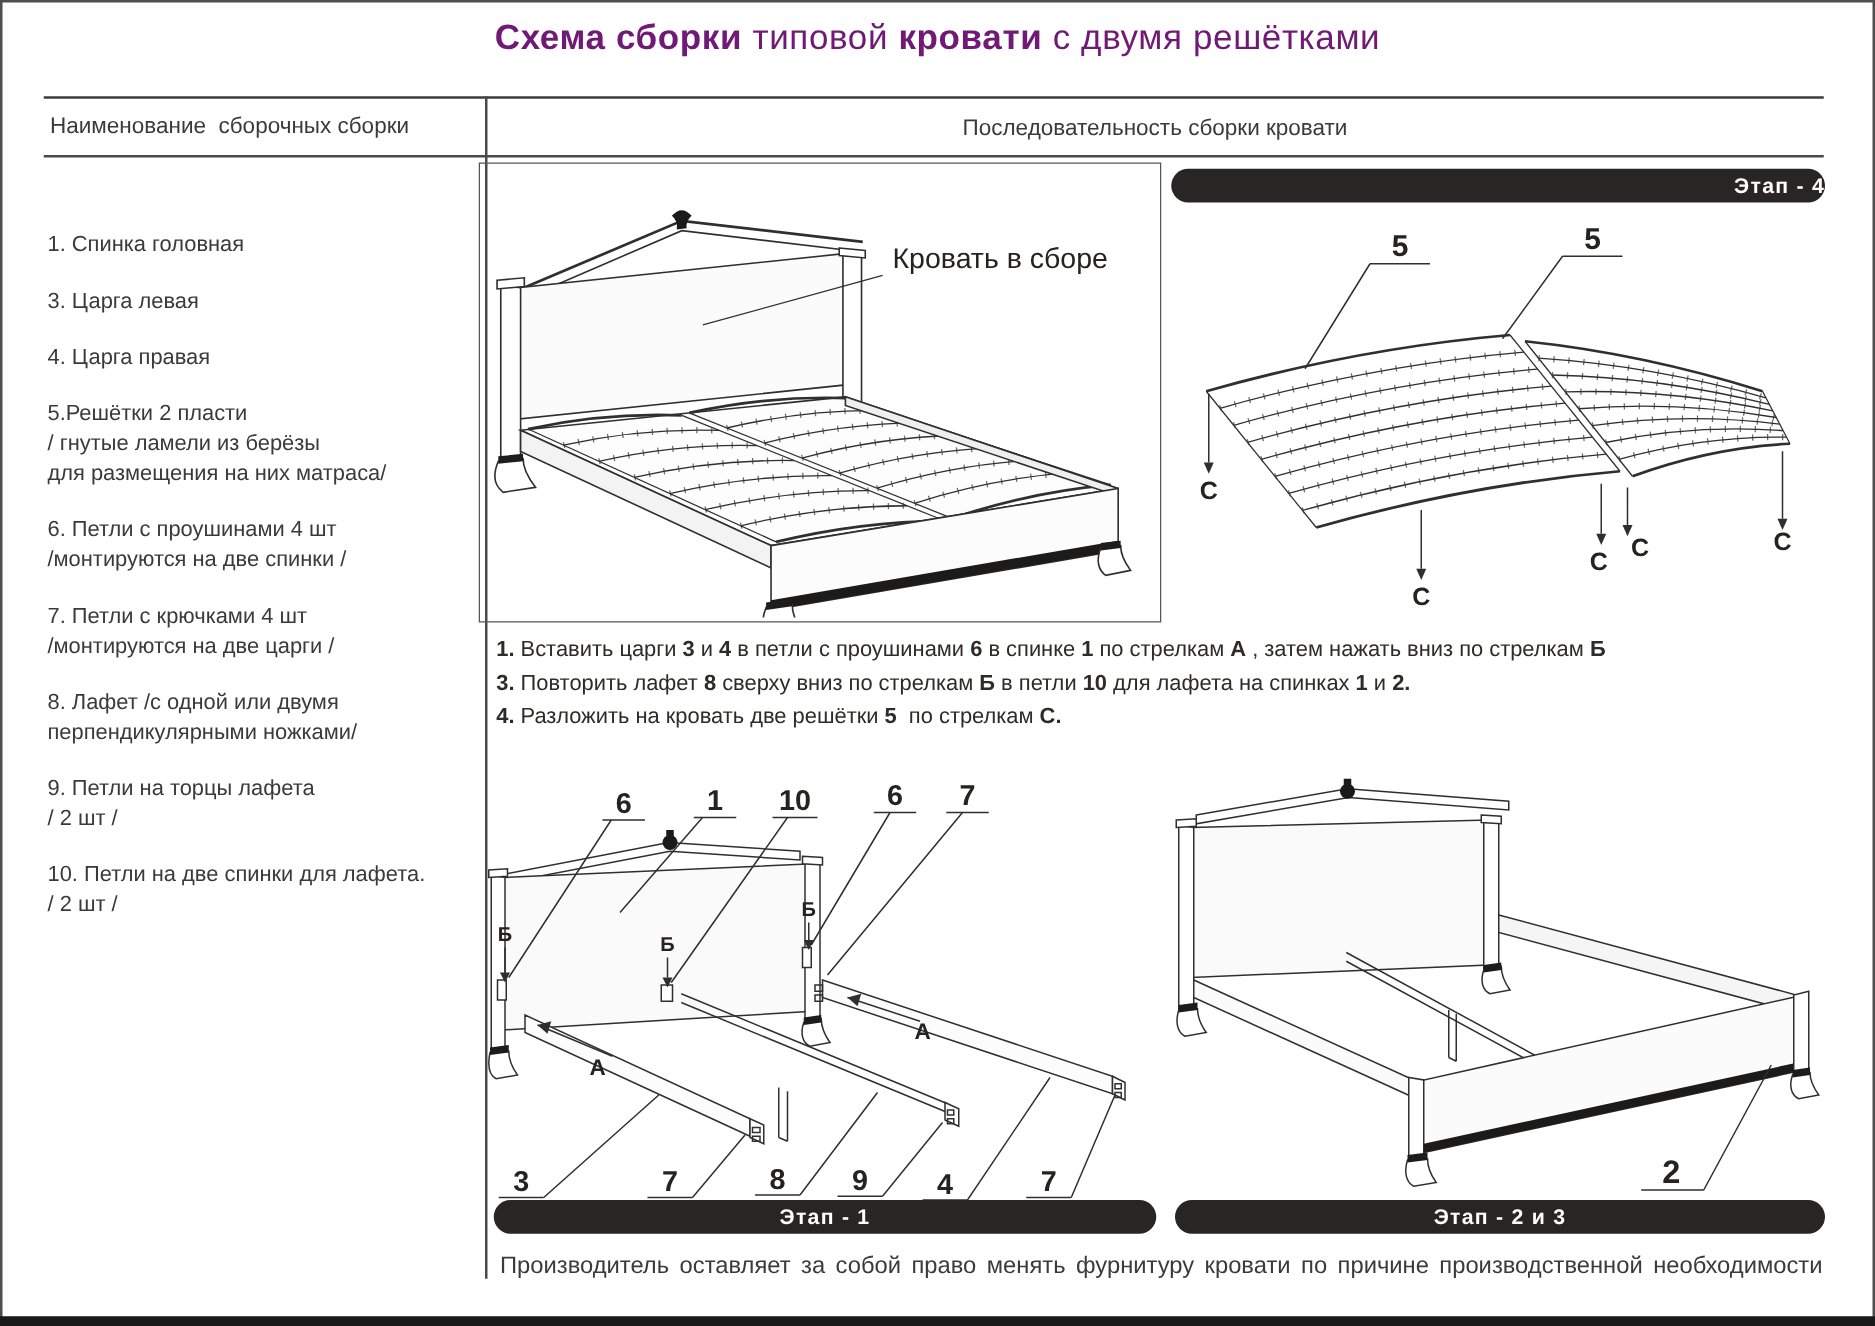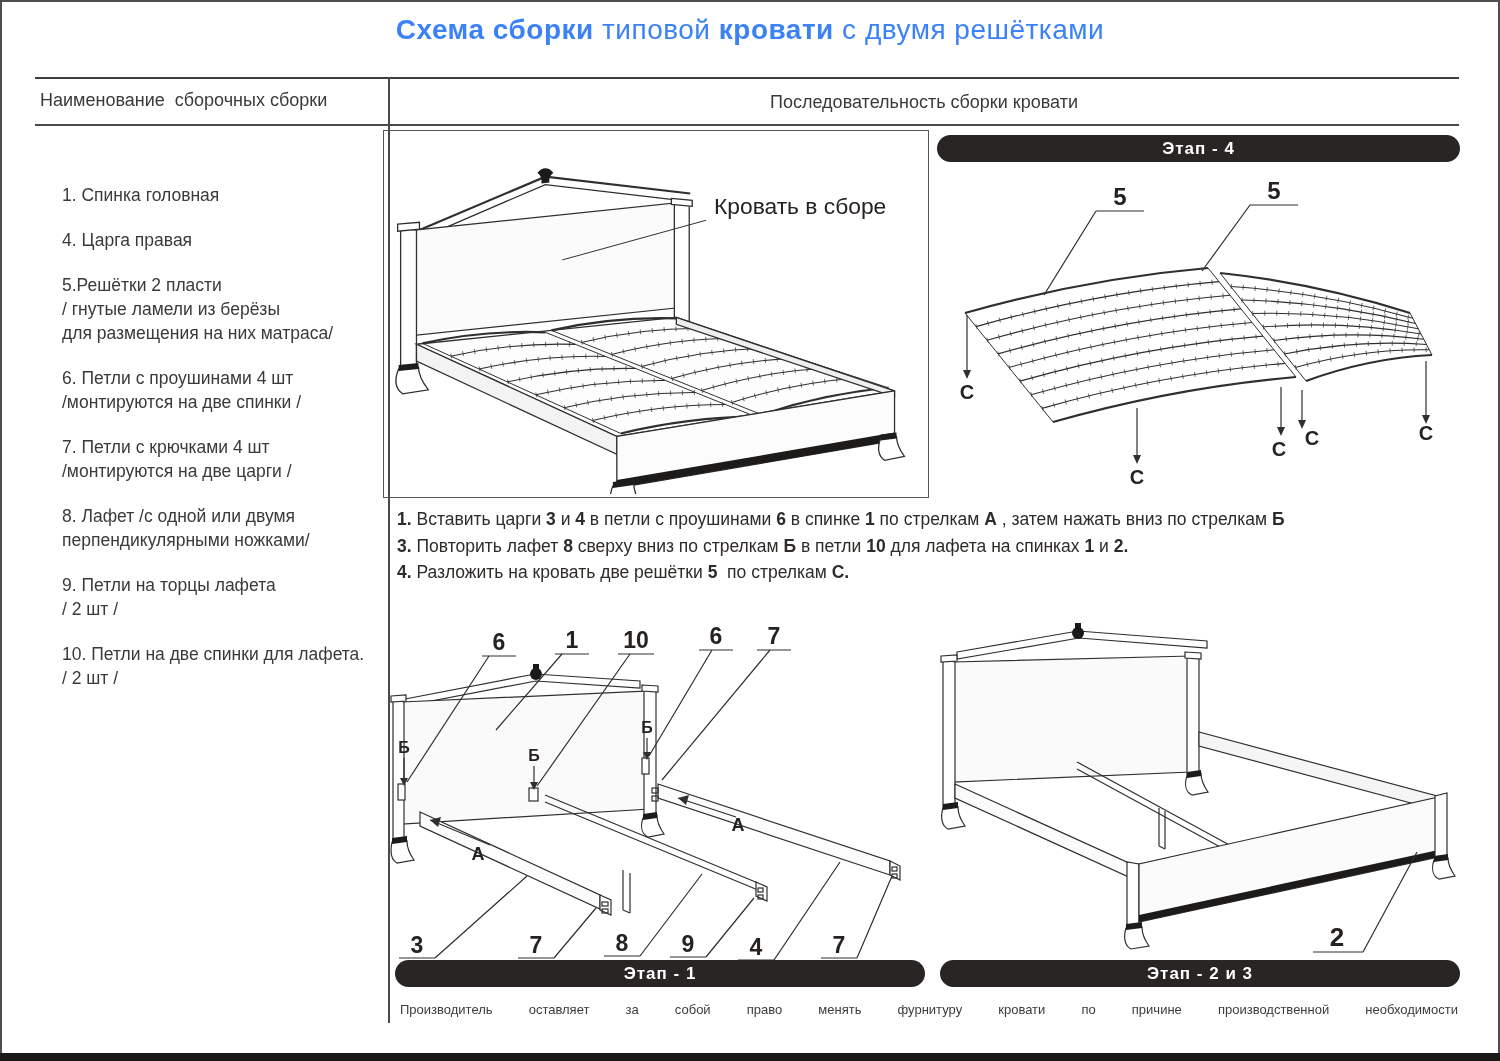--- a/index.html
+++ b/index.html
@@ -2,42 +2,42 @@
 <html><head>
 <meta charset="utf-8">
 <style>
   html,body{margin:0;padding:0;}
   body{
     width:1500px;height:1061px;position:relative;background:#ffffff;
     font-family:"Liberation Sans", sans-serif;color:#2b2826;overflow:hidden;
   }
   .page-border{position:absolute;left:0;top:0;right:0;bottom:0;border:2px solid #4e4e4e;pointer-events:none;}
   .bottom-bar{position:absolute;left:0;top:1053px;width:1500px;height:8px;background:#1b1917;}
-  .title{position:absolute;left:0;top:14px;width:1500px;text-align:center;font-size:28px;letter-spacing:.5px;color:#3b82f6;}
+  .title{position:absolute;left:0;top:14px;width:1500px;text-align:center;font-size:28px;letter-spacing:.5px;color:#701a75;}
   .title .b{font-weight:700;}
   .rule{position:absolute;background:#3e3e3e;}
   .rule-title{left:35px;top:77px;width:1424px;height:2px;}
   .rule-headers{left:35px;top:124px;width:1424px;height:2px;background:#4a4a4a;}
   .v-divider{position:absolute;left:388px;top:77px;width:2px;height:946px;background:#4a4a4a;}
   .col-header{position:absolute;font-size:18px;color:#3a3a3a;white-space:pre-wrap;}
   .left-header{left:40px;top:90px;width:345px;}
   .right-header{left:390px;top:92px;width:1068px;text-align:center;}
   .parts-list{position:absolute;left:38px;top:183px;width:348px;font-size:17.5px;line-height:24px;color:#3a3a3a;}
-  .parts-list .item{white-space:pre-line;margin-bottom:21px;margin-left:24px;}
+  .parts-list .item{white-space:pre-line;margin-bottom:21px;}
   .bed-box{position:absolute;left:383px;top:130px;width:544px;height:366px;border:1.4px solid #555;text-align:center;}
   .pill{position:absolute;height:27px;background:#282524;border-radius:14px;color:#fff;
         font-size:17px;font-weight:700;text-align:center;line-height:27px;letter-spacing:1px;}
-  .pill-s4{left:937px;top:135px;width:523px;}
+  .pill-s4{left:937px;top:135px;width:523px;text-align:right;}
   .pill-s1{left:395px;top:960px;width:530px;}
   .pill-s23{left:940px;top:960px;width:520px;}
   .svg-abs{position:absolute;}
   .instructions{position:absolute;left:397px;top:506px;width:1062px;font-size:17.5px;line-height:26.5px;color:#2e2b29;}
   .instructions span{white-space:pre;}
   .instructions .b{font-weight:700;}
-  .footer{position:absolute;left:400px;top:1002px;width:1058px;font-size:13px;color:#3b3b3b;
+  .footer{position:absolute;left:400px;top:1002px;width:1058px;font-size:19px;color:#3b3b3b;
           text-align:justify;text-align-last:justify;}
   svg text{font-family:"Liberation Sans", sans-serif;fill:#262220;}
   svg .lbl{font-weight:700;}
 </style>
 </head>
 <body>
 
 <div class="page-border"></div>
 
 <div class="title">
@@ -45,20 +45,21 @@
 </div>
 
 <div class="rule rule-title"></div>
 <div class="col-header left-header">Наименование  сборочных сборки</div>
 <div class="col-header right-header">Последовательность сборки кровати</div>
 <div class="rule rule-headers"></div>
 <div class="v-divider"></div>
 
 <div class="parts-list">
   <div class="item">1.   Спинка головная</div>
+  <div class="item">3. Царга левая</div>
   <div class="item">4. Царга правая</div>
   <div class="item">5.Решётки  2 пласти
 / гнутые ламели из берёзы
 для размещения на них матраса/</div>
   <div class="item">6. Петли с проушинами 4 шт
 /монтируются на две спинки /</div>
   <div class="item">7. Петли с крючками 4 шт
 /монтируются на две царги /</div>
   <div class="item">8. Лафет /с одной или двумя
 перпендикулярными ножками/</div>

